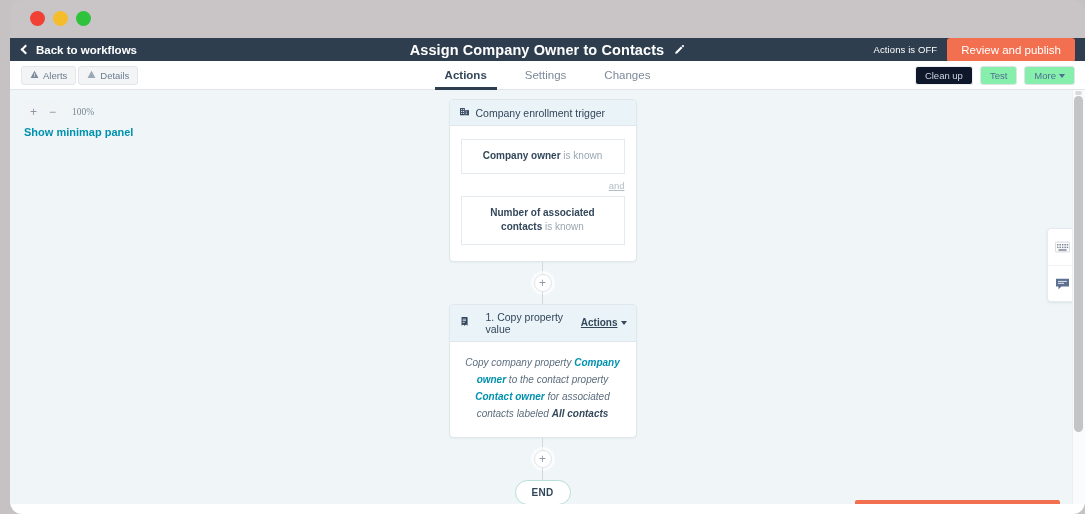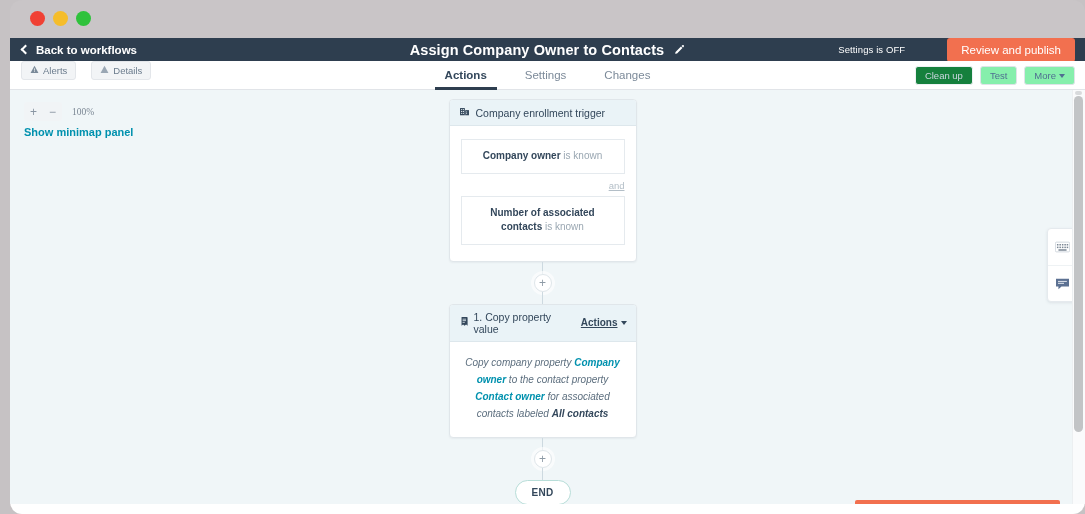--- a/index.html
+++ b/index.html
@@ -81,34 +81,34 @@
     color: #ffffff; font-size: 9.5px; letter-spacing: 0.1px;
     white-space: nowrap;
   }
   .publish-btn {
     background: #f2704f;
     color: #ffffff;
     border: none; border-radius: 3px;
     font-size: 11.5px;
     padding: 6px 14px;
     font-family: "Liberation Sans", sans-serif;
-    cursor: pointer; white-space: nowrap; margin-left: 32px;
+    cursor: pointer; white-space: nowrap;
   }
 
   
   .tabbar {
     position: relative;
     height: 29px;
     background: #ffffff;
     border-bottom: 1px solid #e1e4e8;
     display: flex; align-items: center;
   }
   .tabbar-left {
     position: absolute; left: 11px; top: 0; bottom: 0;
-    display: flex; align-items: flex-start; gap: 15px;
+    display: flex; align-items: center; gap: 2px;
   }
   .mini-btn {
     display: flex; align-items: center; gap: 4px;
     background: #f2f4f6;
     border: 1px solid #e3e6ea;
     border-radius: 3px;
     padding: 3px 8px;
     font-size: 9.5px; color: #6b7c8d;
     cursor: pointer; white-space: nowrap;
   }
@@ -136,21 +136,21 @@
     background: #86efac;
     border: 1px solid #dfe3e8;
     border-radius: 3px;
     padding: 3px 9px;
     font-size: 9.5px; color: #506e91;
     cursor: pointer; white-space: nowrap;
   }
   .ghost-btn.disabled {
     color: #ccd6e0;
     border-color: #eef1f4;
-    background: #15803d;
+    background: #0f172a;
     cursor: default;
   }
   .caret-down {
     display: inline-block;
     width: 0; height: 0;
     border-left: 3px solid transparent;
     border-right: 3px solid transparent;
     border-top: 4px solid currentColor;
     margin-left: 3px;
     vertical-align: middle;
@@ -212,21 +212,21 @@
     display: flex; align-items: center; gap: 6px;
     padding: 6px 9px;
     background: #eaf3f7;
     border-bottom: 1px solid #dde7ec;
     font-size: 10.5px; color: #33475b;
   }
   .node-head.action {
     justify-content: space-between;
   }
   .node-head-left {
-    display: flex; align-items: center; gap: 4px;
+    display: flex; align-items: center; gap: 16px;
     font-size: 10.5px; color: #33475b;
   }
   .actions-link {
     font-size: 10px; color: #33475b; font-weight: bold;
     text-decoration: underline; cursor: pointer;
     display: flex; align-items: center;
   }
   .node-body { padding: 13px 11px 16px; }
   .node-body.action { padding: 12px 12px 15px; font-style: italic; }
 
@@ -348,21 +348,21 @@
       <div class="wf-title-wrap">
         <span class="wf-title">Assign Company Owner to Contacts</span>
         <span class="pencil-icon">
           <svg width="12" height="12" viewBox="0 0 16 16" aria-hidden="true">
             <path d="M12.3 1.7a1.4 1.4 0 0 1 2 2l-.9.9-2-2 .9-.9zM10.6 3.3l2 2-7.2 7.2-2.6.6.6-2.6 7.2-7.2z" fill="#ffffff"></path>
           </svg>
         </span>
       </div>
 
       <div class="topbar-right">
-        <span class="wf-state">Settings is OFF</span>
+        <span class="wf-state">Actions is OFF</span>
         <button class="publish-btn">Review and publish</button>
       </div>
     </div>
 
     <div class="tabbar">
       <div class="tabbar-left">
         <div class="mini-btn">
           <span>
             <svg width="9" height="9" viewBox="0 0 16 16" aria-hidden="true">
               <path d="M8 1.5 15 14H1L8 1.5z" fill="#7a8a99"></path>

